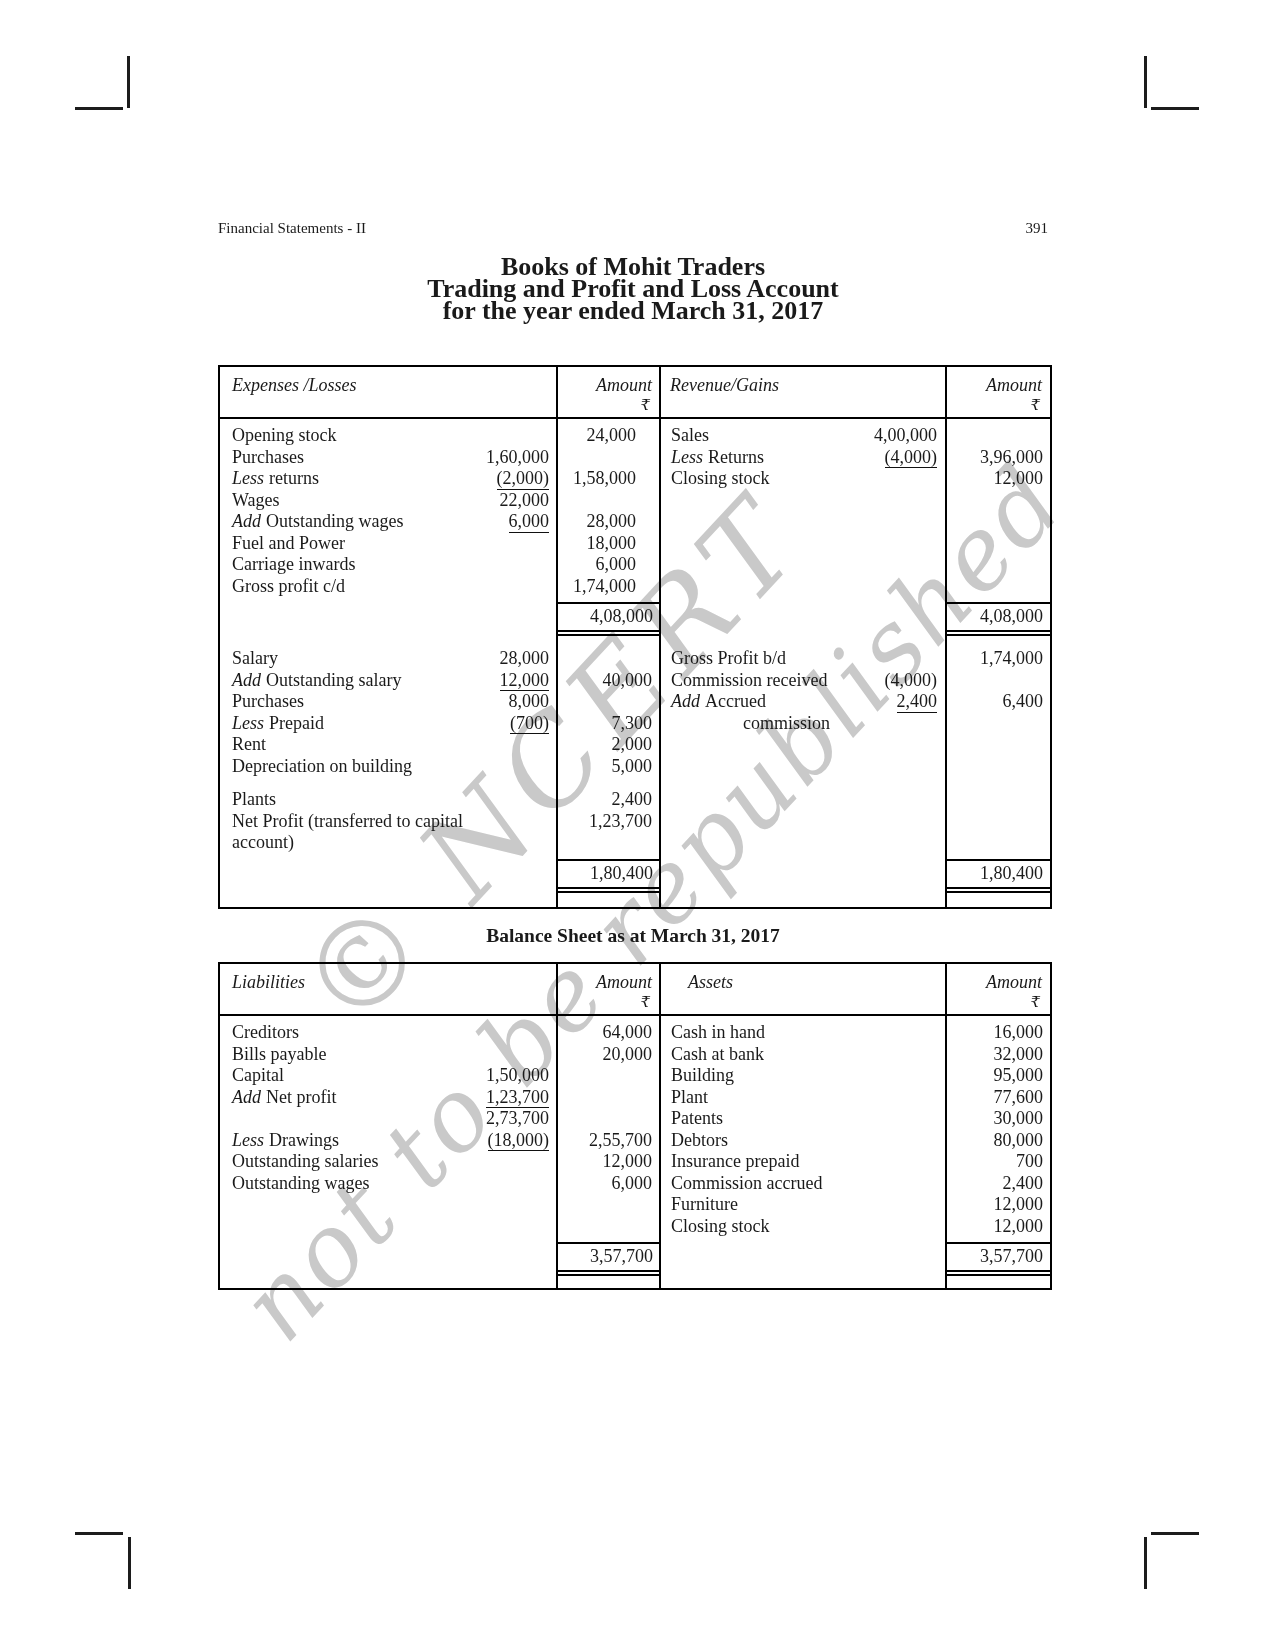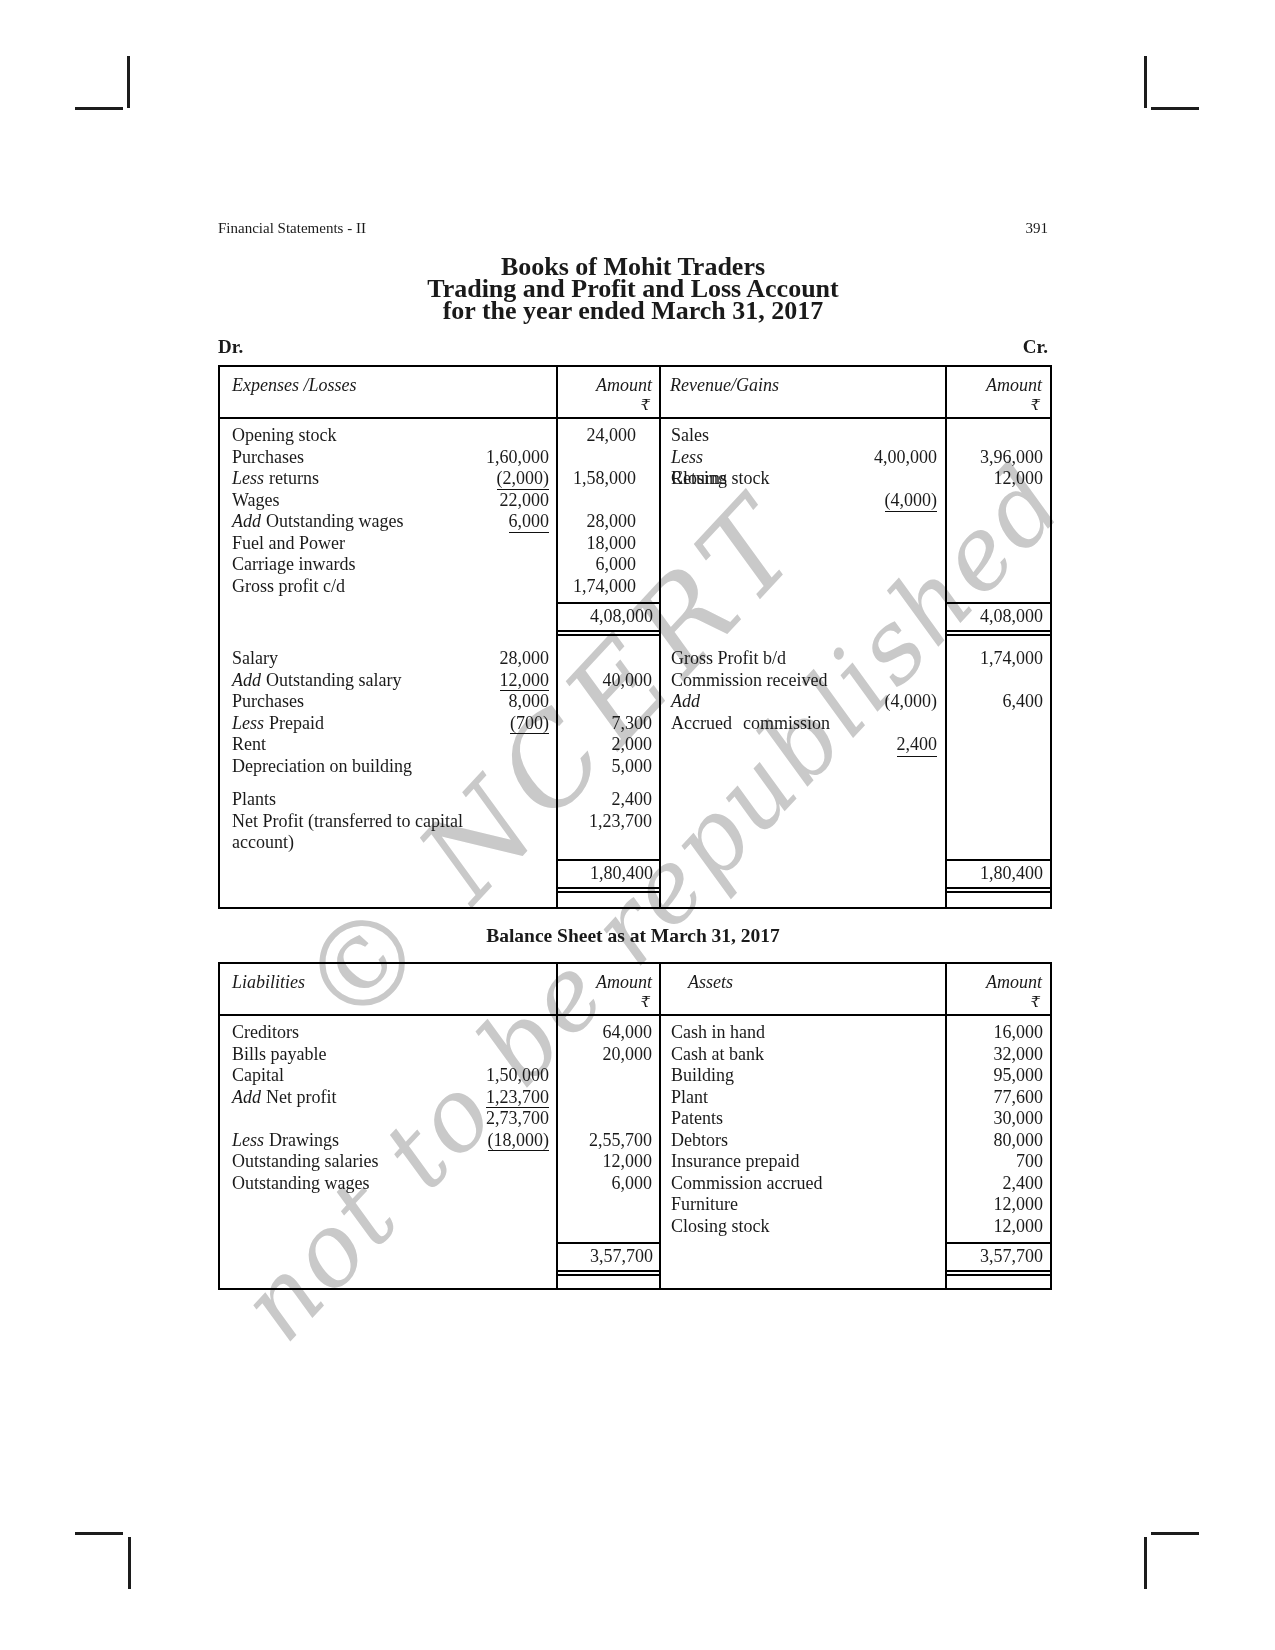--- a/index.html
+++ b/index.html
@@ -34,21 +34,21 @@
   .acct{position:absolute;z-index:2;border:2px solid #000;background:transparent;
         box-sizing:content-box;font-size:18px;}
   .vrule{position:absolute;top:0;bottom:0;width:2px;background:#000;}
   .hdr-sep{position:absolute;left:0;right:0;top:50px;height:2px;background:#000;}
   .hcell{position:absolute;top:7px;font-style:italic;line-height:22px;}
   .hcell .rs{font-size:15px;text-align:right;line-height:18px;}
   .hcell .am{text-align:right;}
   .colbox{position:absolute;}
   .ln{height:21.5px;line-height:21.5px;display:flex;overflow:visible;white-space:nowrap;}
   .lbl-col .ln{padding:0 8px 0 12px;}
-  .lbl-col.rhs .ln{padding-left:10px;flex-direction:column;}
+  .lbl-col.rhs .ln{padding-left:10px;}
   .amt-col .ln{padding-right:7px;justify-content:flex-end;}
   .gapln{height:12px;}
   .pf{font-style:italic;margin-right:5px;}
   .fig{margin-left:auto;}
   .u{border-bottom:1.6px solid #111;padding-bottom:0px;}
   .ind{padding-left:82px !important;}
   .tot-line{position:absolute;height:2px;background:#000;}
   .tot-text{position:absolute;height:24px;line-height:24px;text-align:right;
             padding-right:7px;box-sizing:border-box;}
 </style>
@@ -73,24 +73,20 @@
     <span>Financial Statements - II</span>
     <span>391</span>
   </div>
 
   <div class="titles">
     <div>Books of Mohit Traders</div>
     <div>Trading and Profit and Loss Account</div>
     <div>for the year ended March 31, 2017</div>
   </div>
 
-  <div class="drcr">
-    <span>Dr.</span>
-    <span>Cr.</span>
-  </div>
 
   <div id="trading-table" class="acct" style="left:218px;top:365px;width:830px;height:540px;">
       <div class="vrule" style="left: 336px;"></div>
       <div class="vrule" style="left: 439px;"></div>
       <div class="vrule" style="left: 725px;"></div>
       <div class="hdr-sep"></div>
       <div class="hcell" style="left: 0px; width: 337px; padding-left: 12px;">Expenses /Losses</div>
       <div class="hcell" style="left: 337px; width: 103px;">
         <div class="am" style="padding-right: 8px;">Amount</div>
         <div class="rs" style="padding-right: 10px;">₹</div>

